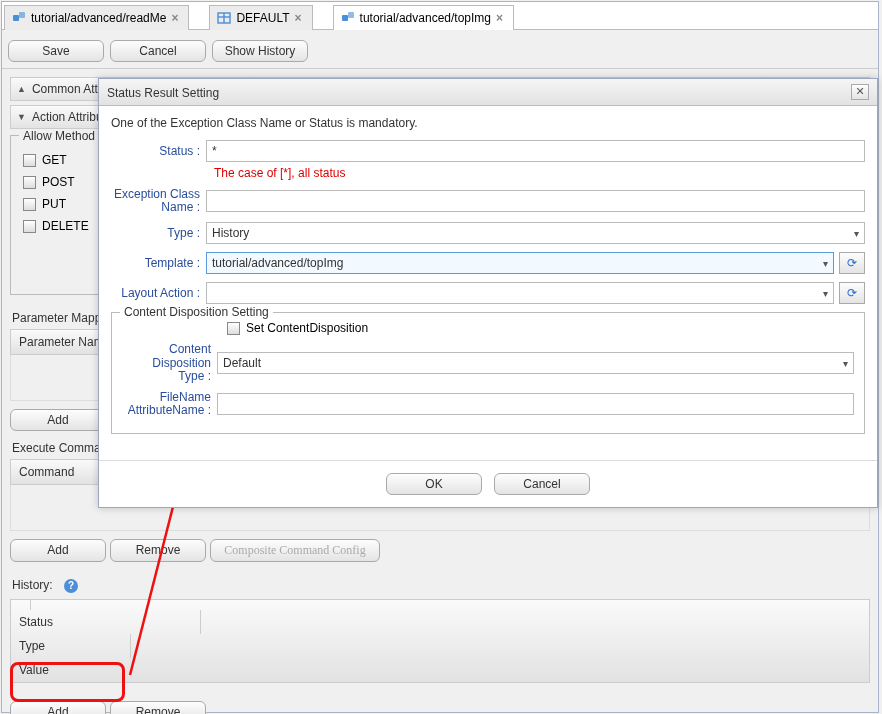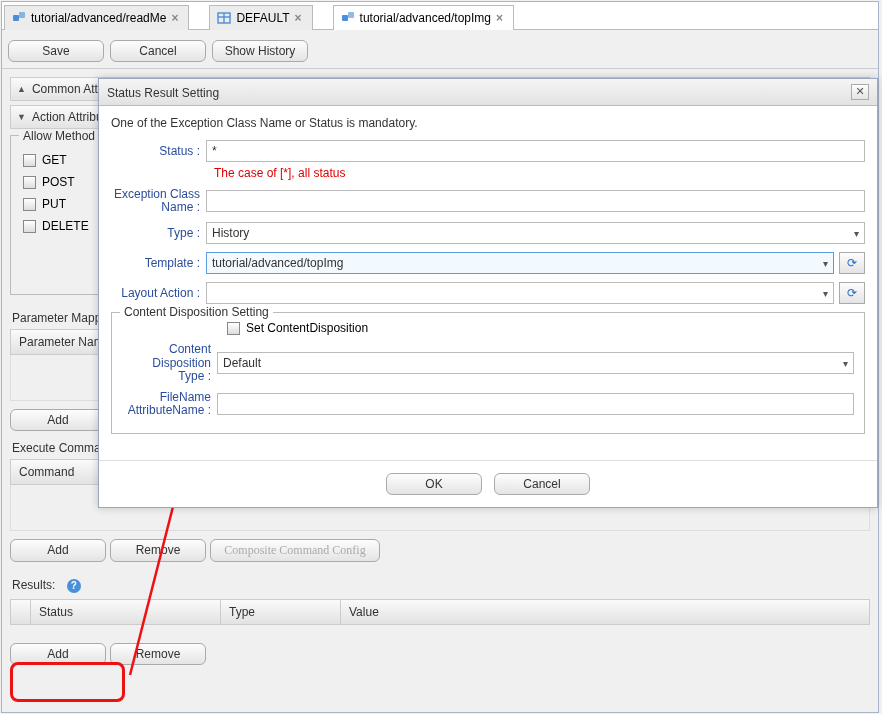--- a/index.html
+++ b/index.html
@@ -17,21 +17,21 @@
   .btn.disabled { color:#aaa;font-family:Liberation Serif, serif; }
   .section-hd { background:linear-gradient(#fafafa,#e3e3e3); border:1px solid #ccc; padding:4px 6px; display:flex; align-items:center; gap:6px; color:#333;}
   .inner { padding:0 8px;}
   .fieldset { border:1px solid #bbb; margin:6px 0; padding:6px 8px; background:#f0f0f0;}
   .fieldset .legend { position:relative; top:-13px; background:#f0f0f0; padding:0 4px; color:#333;}
   .chkrow { display:flex; align-items:center; gap:6px; margin:3px 0 8px 4px;}
   .chkbox { width:13px; height:13px; border:1px solid #888; background:linear-gradient(#fff,#ddd); display:inline-block;}
   .row { display:flex; gap:4px; margin-top:8px;}
   .panel-label { color:#333; margin:10px 0 4px 2px; display:inline-block;}
   .gridhead { background:linear-gradient(#fafafa,#e2e2e2); border:1px solid #ccc; padding:5px 8px; color:#333;}
-  .gridcols { display:flex; background:linear-gradient(#fafafa,#e2e2e2); border:1px solid #ccc;}
+  .gridcols { display:flex; background:linear-gradient(#fafafa,#e2e2e2); border:1px solid #ccc;flex-direction:column;}
   .gridcols > div { padding:5px 8px; border-right:1px solid #ccc; color:#333;}
   .noitems { text-align:center; padding:14px; color:#555; background:#f0f0f0; border:1px solid #ddd; border-top:none;}
   .help-icon { width:14px; height:14px; border-radius:50%; background:#4a8fd8; color:#fff; display:inline-flex; align-items:center; justify-content:center; font-size:10px; font-weight:bold; margin-left:8px;}
 
   
   .dialog { position:absolute; left:98px; top:78px; width:780px; background:#fff; border:1px solid #9aa8bf; box-shadow:0 0 8px rgba(0,0,0,.2); z-index:10;}
   .dlg-titlebar { background:linear-gradient(#f5f5f5,#e2e2e2); border-bottom:1px solid #bbb; padding:5px 8px; display:flex; justify-content:space-between; align-items:flex-end; color:#333;}
   .dlg-close { border:1px solid #aaa; background:linear-gradient(#fdfdfd,#e4e4e4); width:18px; height:16px; text-align:center; cursor:pointer; color:#555; font-size:11px; line-height:13px;}
   .dlg-body { padding:10px 12px 6px 12px;}
   .dlg-note { color:#333; margin-bottom:10px;}
@@ -138,21 +138,21 @@
     <span class="panel-label">Execute Command</span>
     <div class="gridhead">Command</div>
     <div style="height:46px; border:1px solid #ddd; border-top:none; background:#f0f0f0;"></div>
     <div class="row">
       <div class="btn small">Add</div>
       <div class="btn small">Remove</div>
       <div class="btn wide disabled">Composite Command Config</div>
     </div>
 
     <div style="margin-top:16px;">
-      <span class="panel-label" style="display:inline;">Results:</span>
+      <span class="panel-label" style="display:inline;">History:</span>
       <span class="help-icon">?</span>
     </div>
     <div class="gridcols" style="margin-top:6px;">
       <div style="width:20px;"></div>
       <div style="width:190px;">Status</div>
       <div style="width:120px;">Type</div>
       <div style="flex:1; border-right:none;">Value</div>
     </div>
     <div class="row" style="margin-top:18px;">
       <div class="btn small">Add</div>

